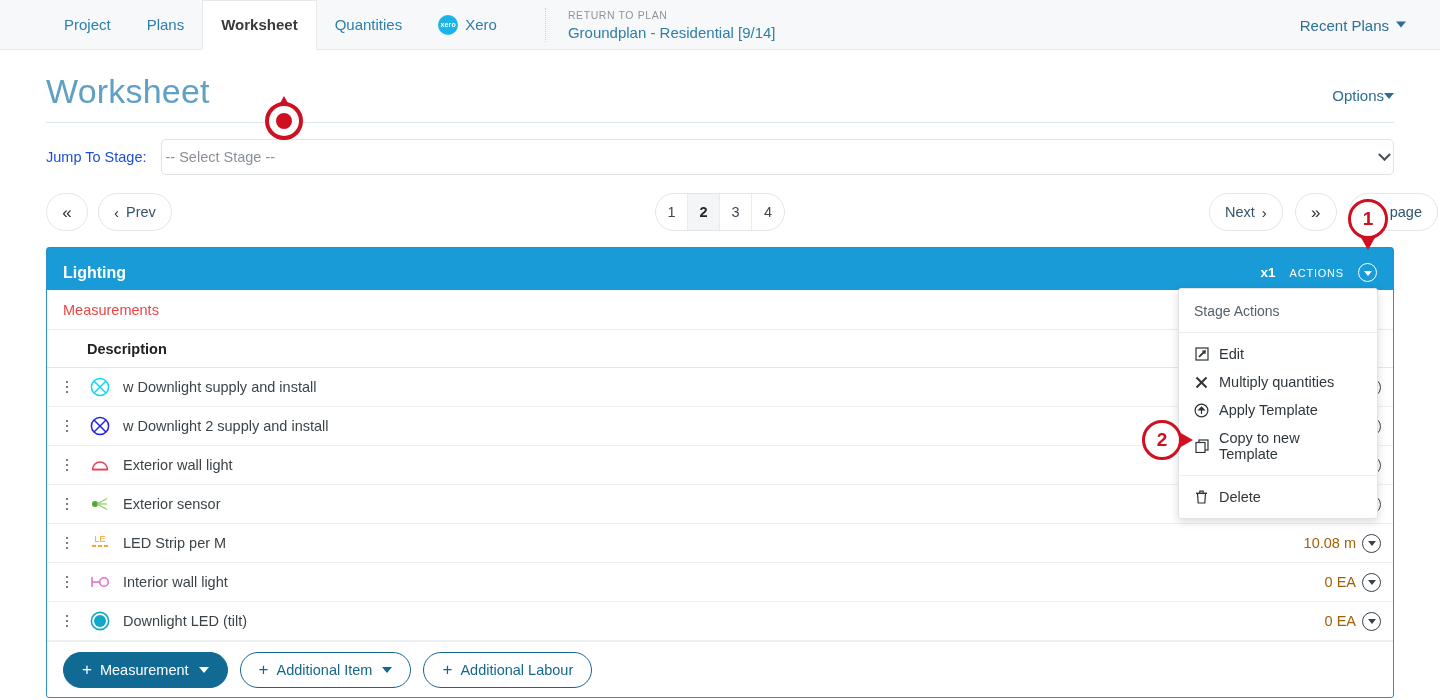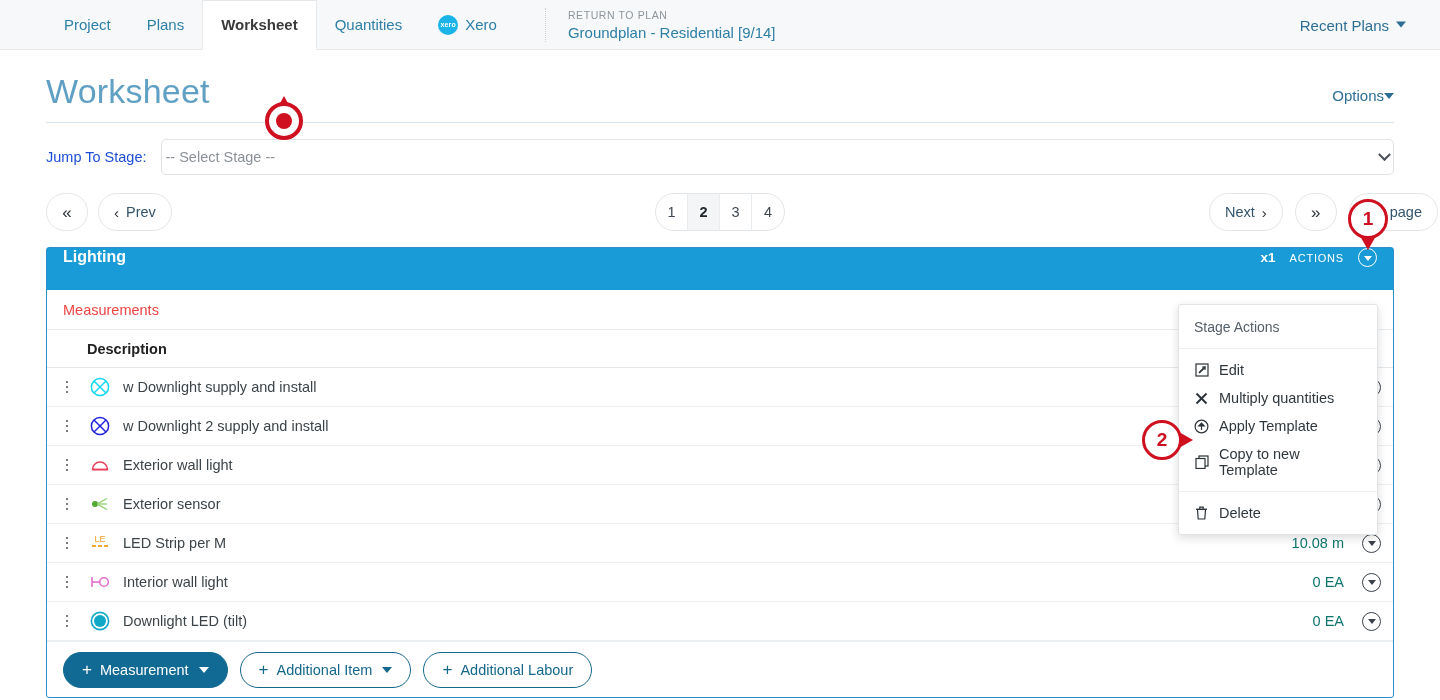--- a/index.html
+++ b/index.html
@@ -140,22 +140,22 @@
   
   .card {
     margin: 14px 46px 0 46px;
     border: 1px solid #2d8fc9;
     border-radius: 3px;
     background: #fff;
     position: relative;
   }
   .card-head {
     background: #189bd7; height: 42px;
-    display: flex; align-items: flex-start; justify-content: space-between;
-    padding: 0 16px;
+    display: flex; align-items: flex-end; justify-content: space-between;
+    padding: 8px 16px;
   }
   .card-title { color: #fff; font-size: 16px; font-weight: bold; }
   .card-head-right { display: flex; align-items: center; gap: 14px; color: #fff; }
   .multiplier { font-size: 13.5px; font-weight: bold; }
   .actions-lbl { font-size: 11px; letter-spacing: .8px; text-transform: uppercase; }
   .circ-caret {
     width: 19px; height: 19px; border-radius: 50%;
     border: 1.6px solid currentColor;
     display: inline-flex; align-items: center; justify-content: center;
     cursor: pointer;
@@ -188,21 +188,21 @@
     width: 16px; display: flex; flex-direction: column; align-items: center;
     gap: 2.5px; cursor: grab; margin-right: 12px;
   }
   .handle i { width: 2.6px; height: 2.6px; border-radius: 50%; background: #4d5358; display: block; }
   .row-icon {
     width: 26px; height: 26px; margin-right: 10px;
     display: flex; align-items: center; justify-content: center;
     flex-shrink: 0;
   }
   .row-desc { font-size: 14.5px; color: #3c4449; flex: 1; }
-  .row-qty { font-size: 14.5px; color: #0f766e; margin-right: 18px; white-space: nowrap; }
+  .row-qty { font-size: 14.5px; color: #a16207; margin-right: 6px; white-space: nowrap; }
   .row-caret {
     width: 19px; height: 19px; border-radius: 50%;
     border: 1.6px solid #3a4149; color: #3a4149;
     display: inline-flex; align-items: center; justify-content: center;
     cursor: pointer; flex-shrink: 0;
   }
   .row-caret::after {
     content: ""; width: 0; height: 0;
     border-left: 4px solid transparent;
     border-right: 4px solid transparent;
@@ -220,21 +220,21 @@
     font-size: 14.5px; cursor: pointer; white-space: nowrap;
   }
   .btn-primary { background: #106a93; color: #fff; border: 1px solid #106a93; }
   .btn-outline { background: #fff; color: #15678c; border: 1px solid #15678c; }
   .plus { font-size: 17px; line-height: 1; font-weight: 400; }
   .btn .caret-down { margin-left: 2px; }
 
   
   .dropdown {
     position: absolute;
-    left: 1131px; top: 56px;
+    left: 1131px; top: 40px;
     width: 200px;
     background: #fff;
     border: 1px solid #e1e4e7;
     border-radius: 3px;
     box-shadow: 0 3px 10px rgba(0,0,0,.14);
     z-index: 40;
     padding: 0;
   }
   .dd-head {
     font-size: 14px; color: #55606a;

